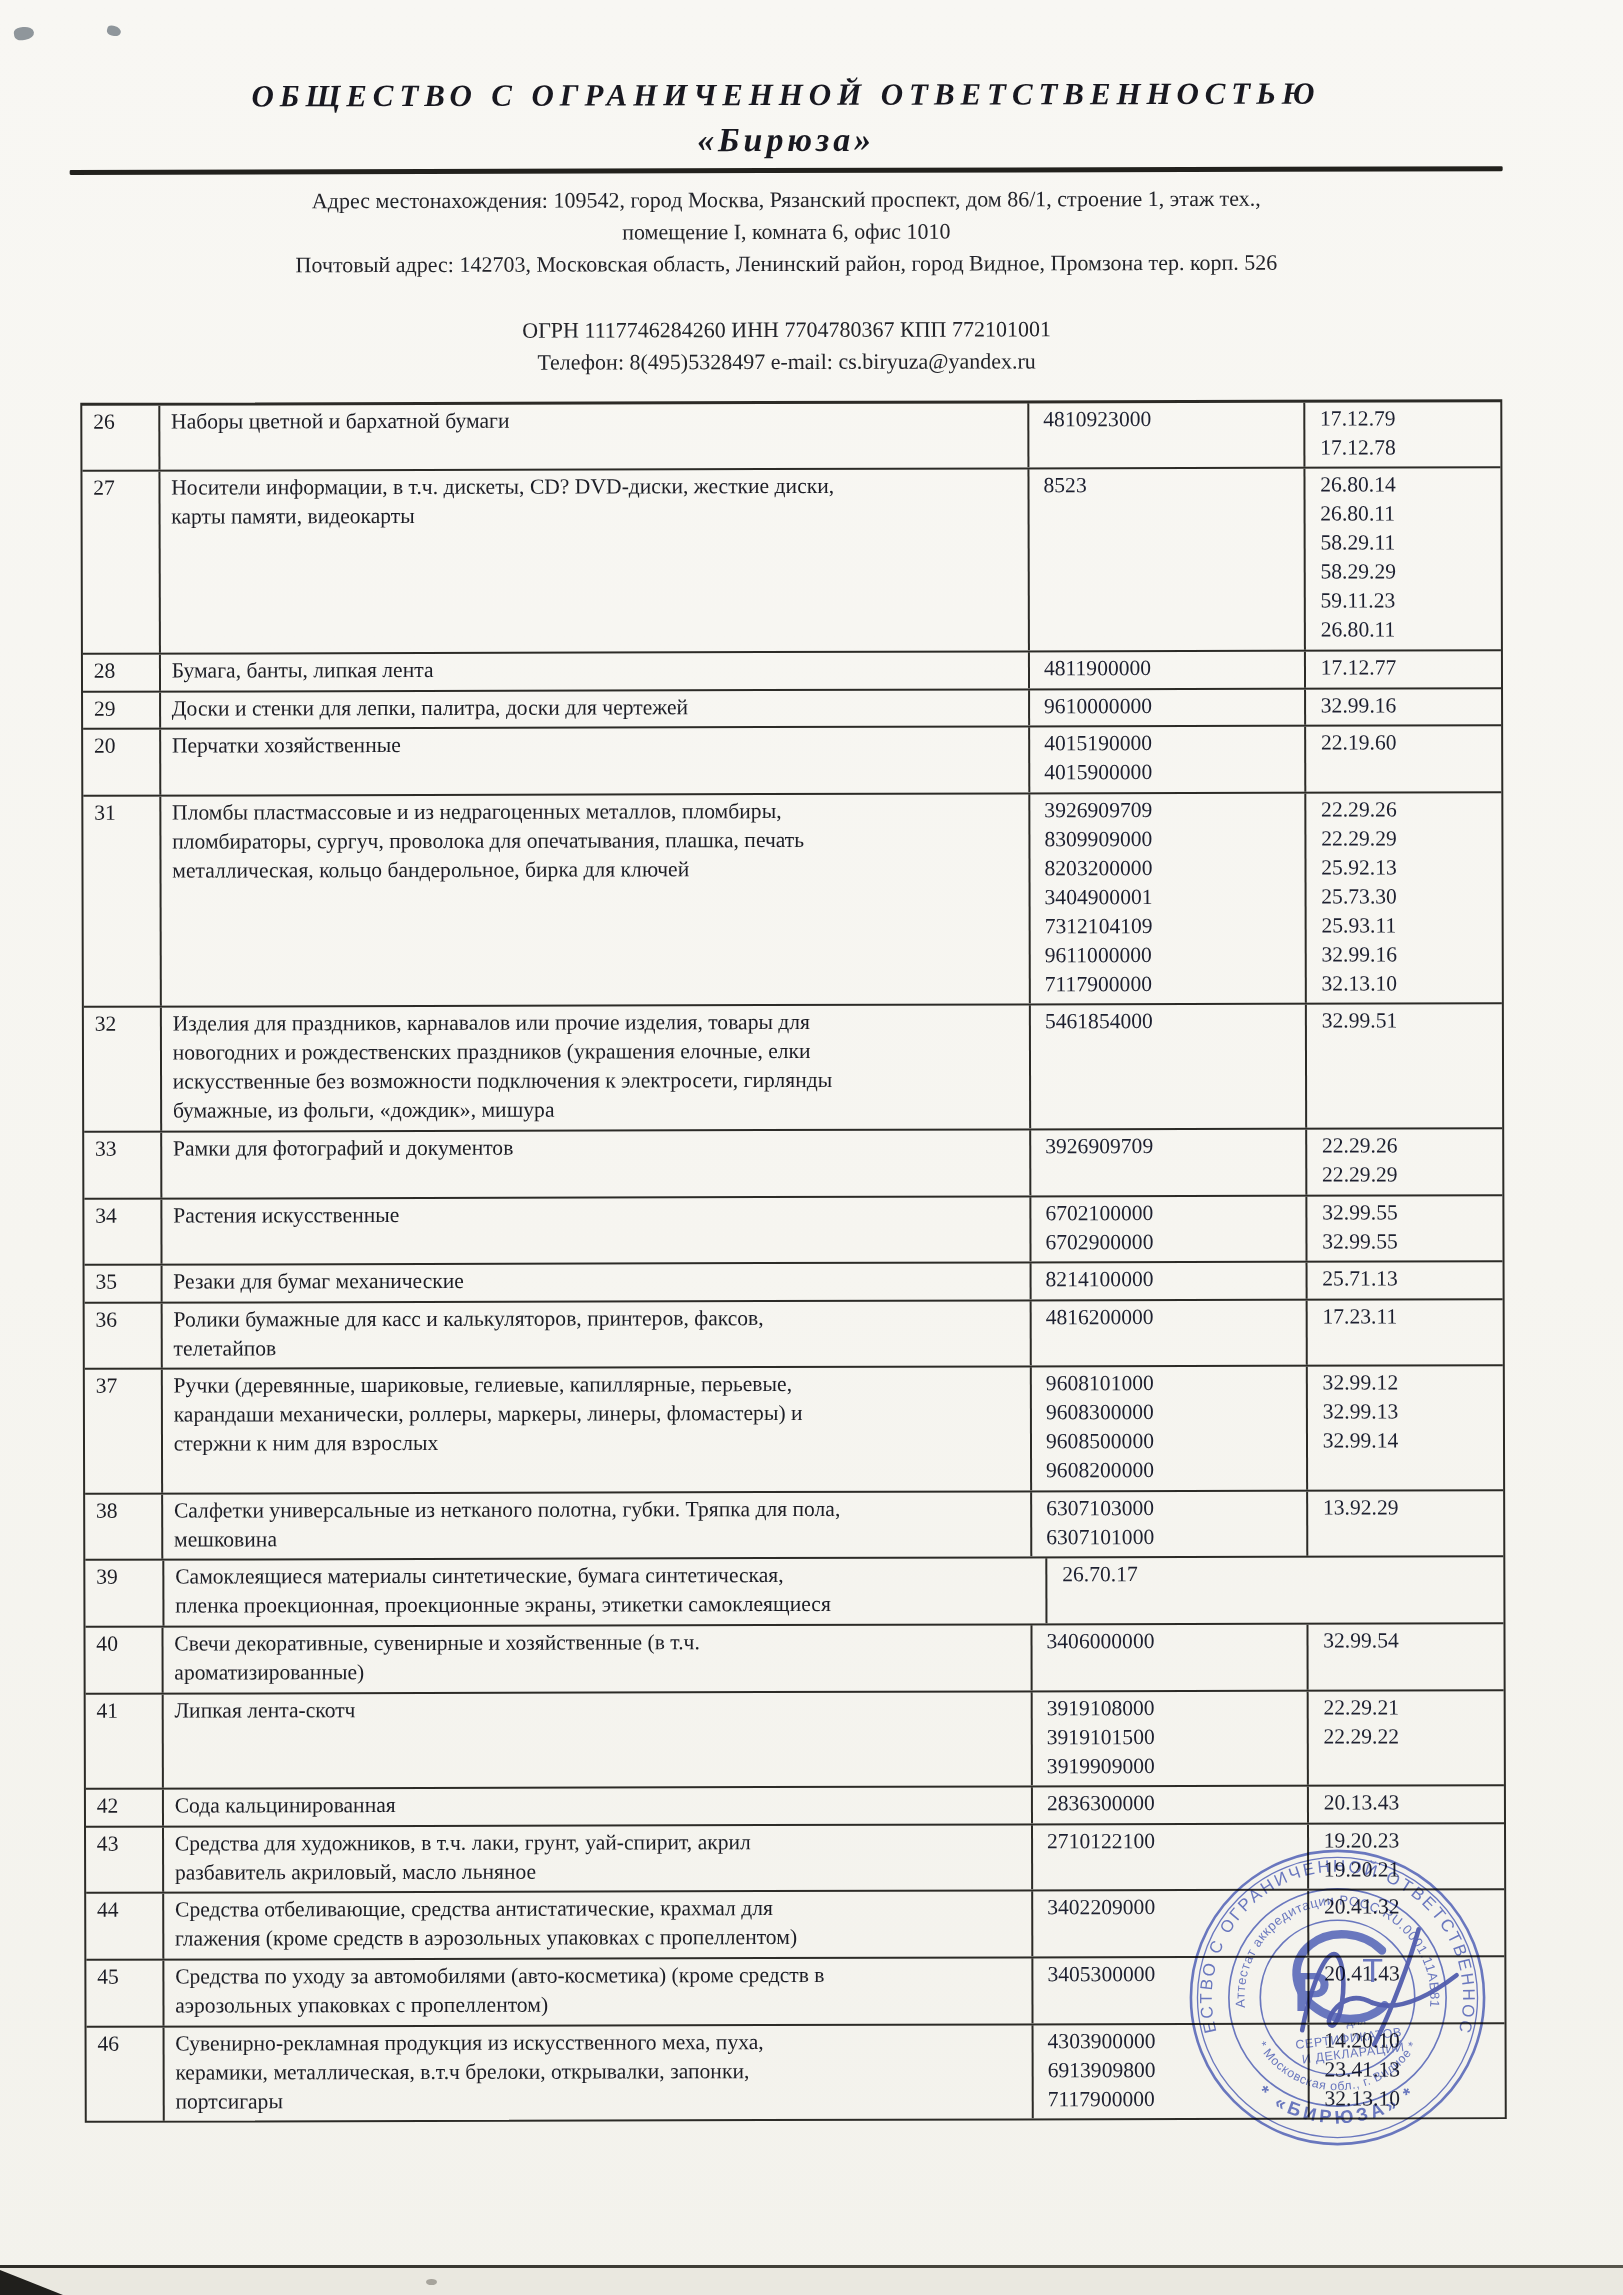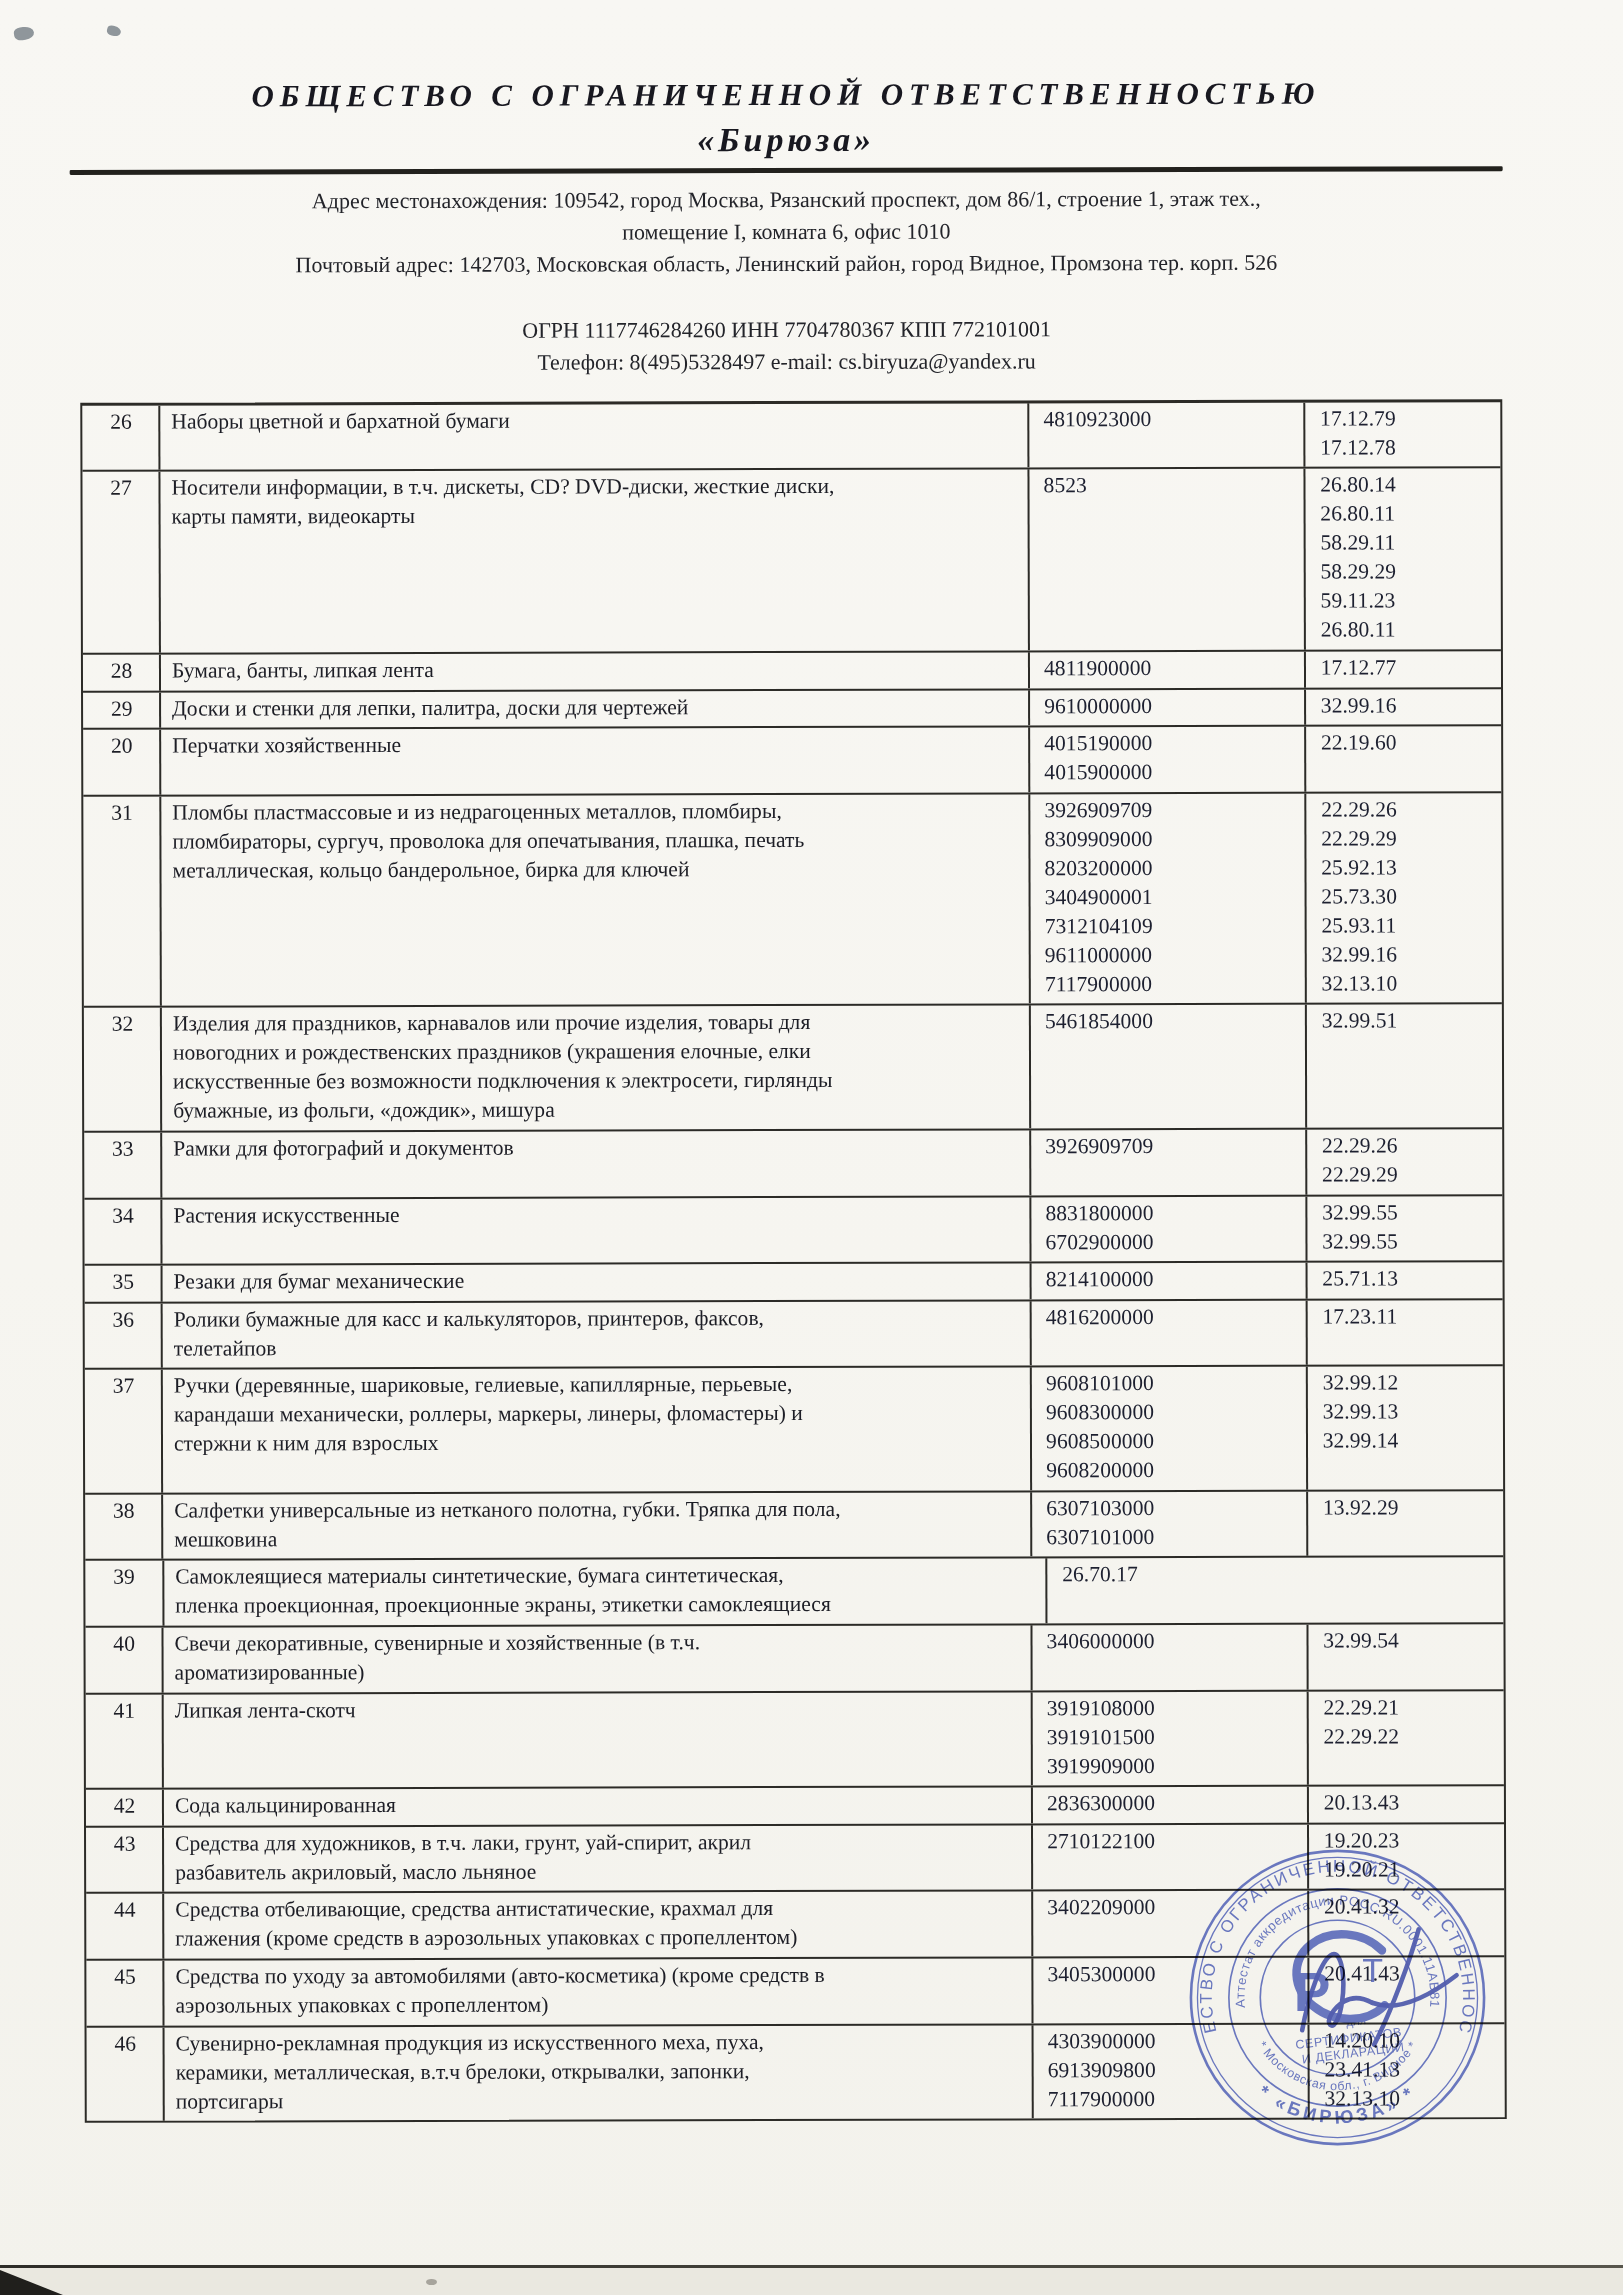--- a/index.html
+++ b/index.html
@@ -38,21 +38,21 @@
   }
   .row{display:flex;align-items:stretch;}
   .row + .row{border-top:2px solid #2c2b27;}
   .cell{
     box-sizing:border-box;
     font-size:21.6px;line-height:29px;
     padding-top:2px;padding-bottom:4.6px;
     white-space:pre-line;
     color:#1d1e26;
   }
-  .c-num{width:79px;border-right:2px solid #2c2b27;padding-left:28px;}
+  .c-num{width:79px;border-right:2px solid #2c2b27;padding-left:11px;}
   .c-desc{width:883px;border-right:2px solid #2c2b27;padding-left:11px;padding-right:15.7px;}
   .c-code{width:280px;border-right:2px solid #2c2b27;padding-left:14px;color:#1d2030;}
   .c-okpd{width:198px;padding-left:15px;color:#1d2030;}
   
   .smudge{position:absolute;background:#8f969b;border-radius:40% 60% 55% 45%;}
   .smudge-1{left:13.7px;top:27px;width:19.6px;height:13px;transform:rotate(-8deg);}
   .smudge-2{left:107px;top:26px;width:14.4px;height:9.8px;transform:rotate(14deg);}
   .bottom-line{
     position:absolute;left:0;top:2265px;width:1623px;height:3.3px;
     background:linear-gradient(90deg,#2e2d28 0%,#3c3b34 35%,#4a4940 70%,#57554c 100%);
@@ -156,21 +156,21 @@
         <div class="row">
           <div class="cell c-num">33</div>
           <div class="cell c-desc">Рамки для фотографий и документов</div>
           <div class="cell c-code">3926909709</div>
           <div class="cell c-okpd">22.29.26
 22.29.29</div>
         </div>
         <div class="row">
           <div class="cell c-num">34</div>
           <div class="cell c-desc">Растения искусственные</div>
-          <div class="cell c-code">8831800000
+          <div class="cell c-code">6702100000
 6702900000</div>
           <div class="cell c-okpd">32.99.55
 32.99.55</div>
         </div>
         <div class="row">
           <div class="cell c-num">35</div>
           <div class="cell c-desc">Резаки для бумаг механические</div>
           <div class="cell c-code">8214100000</div>
           <div class="cell c-okpd">25.71.13</div>
         </div>

